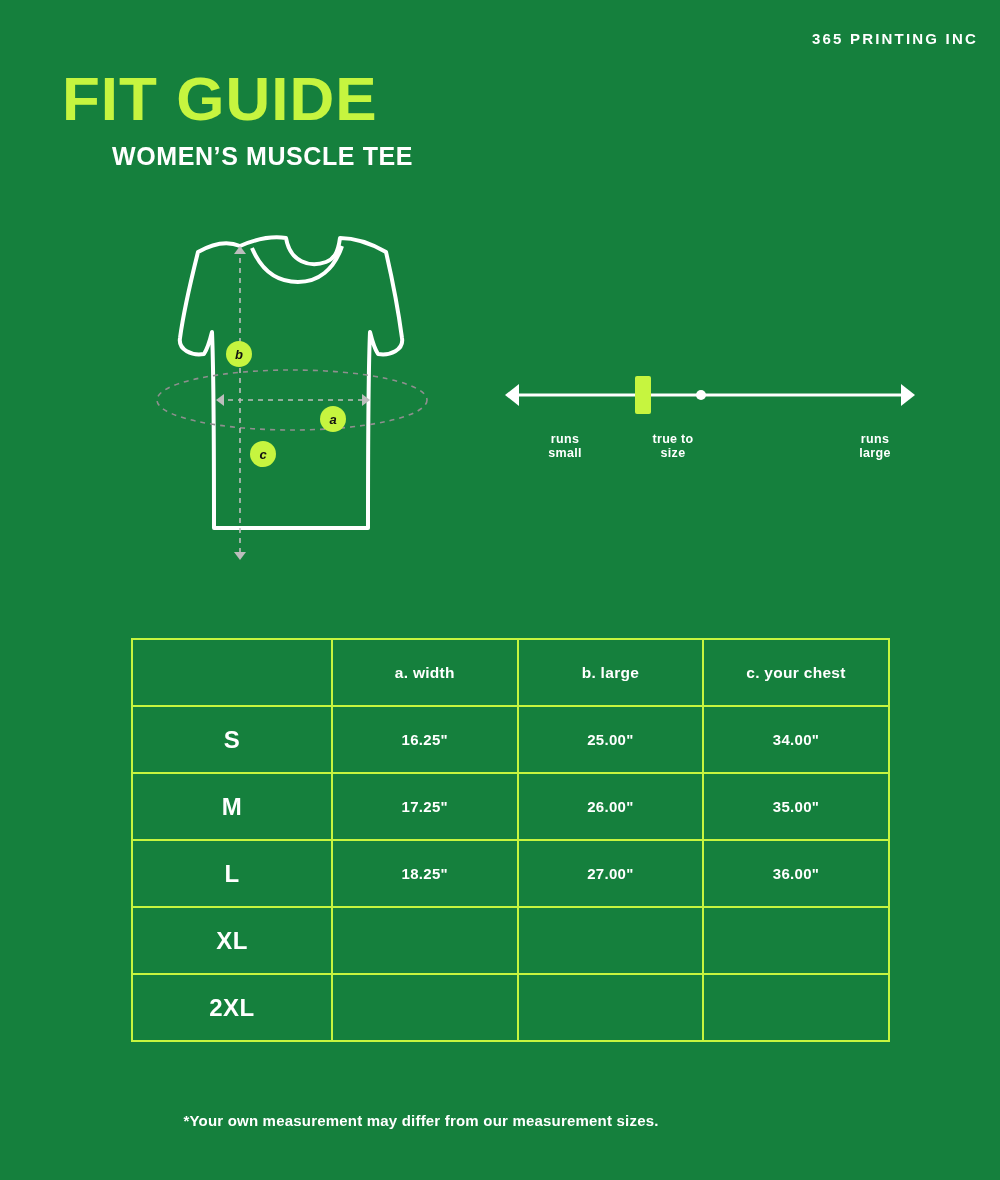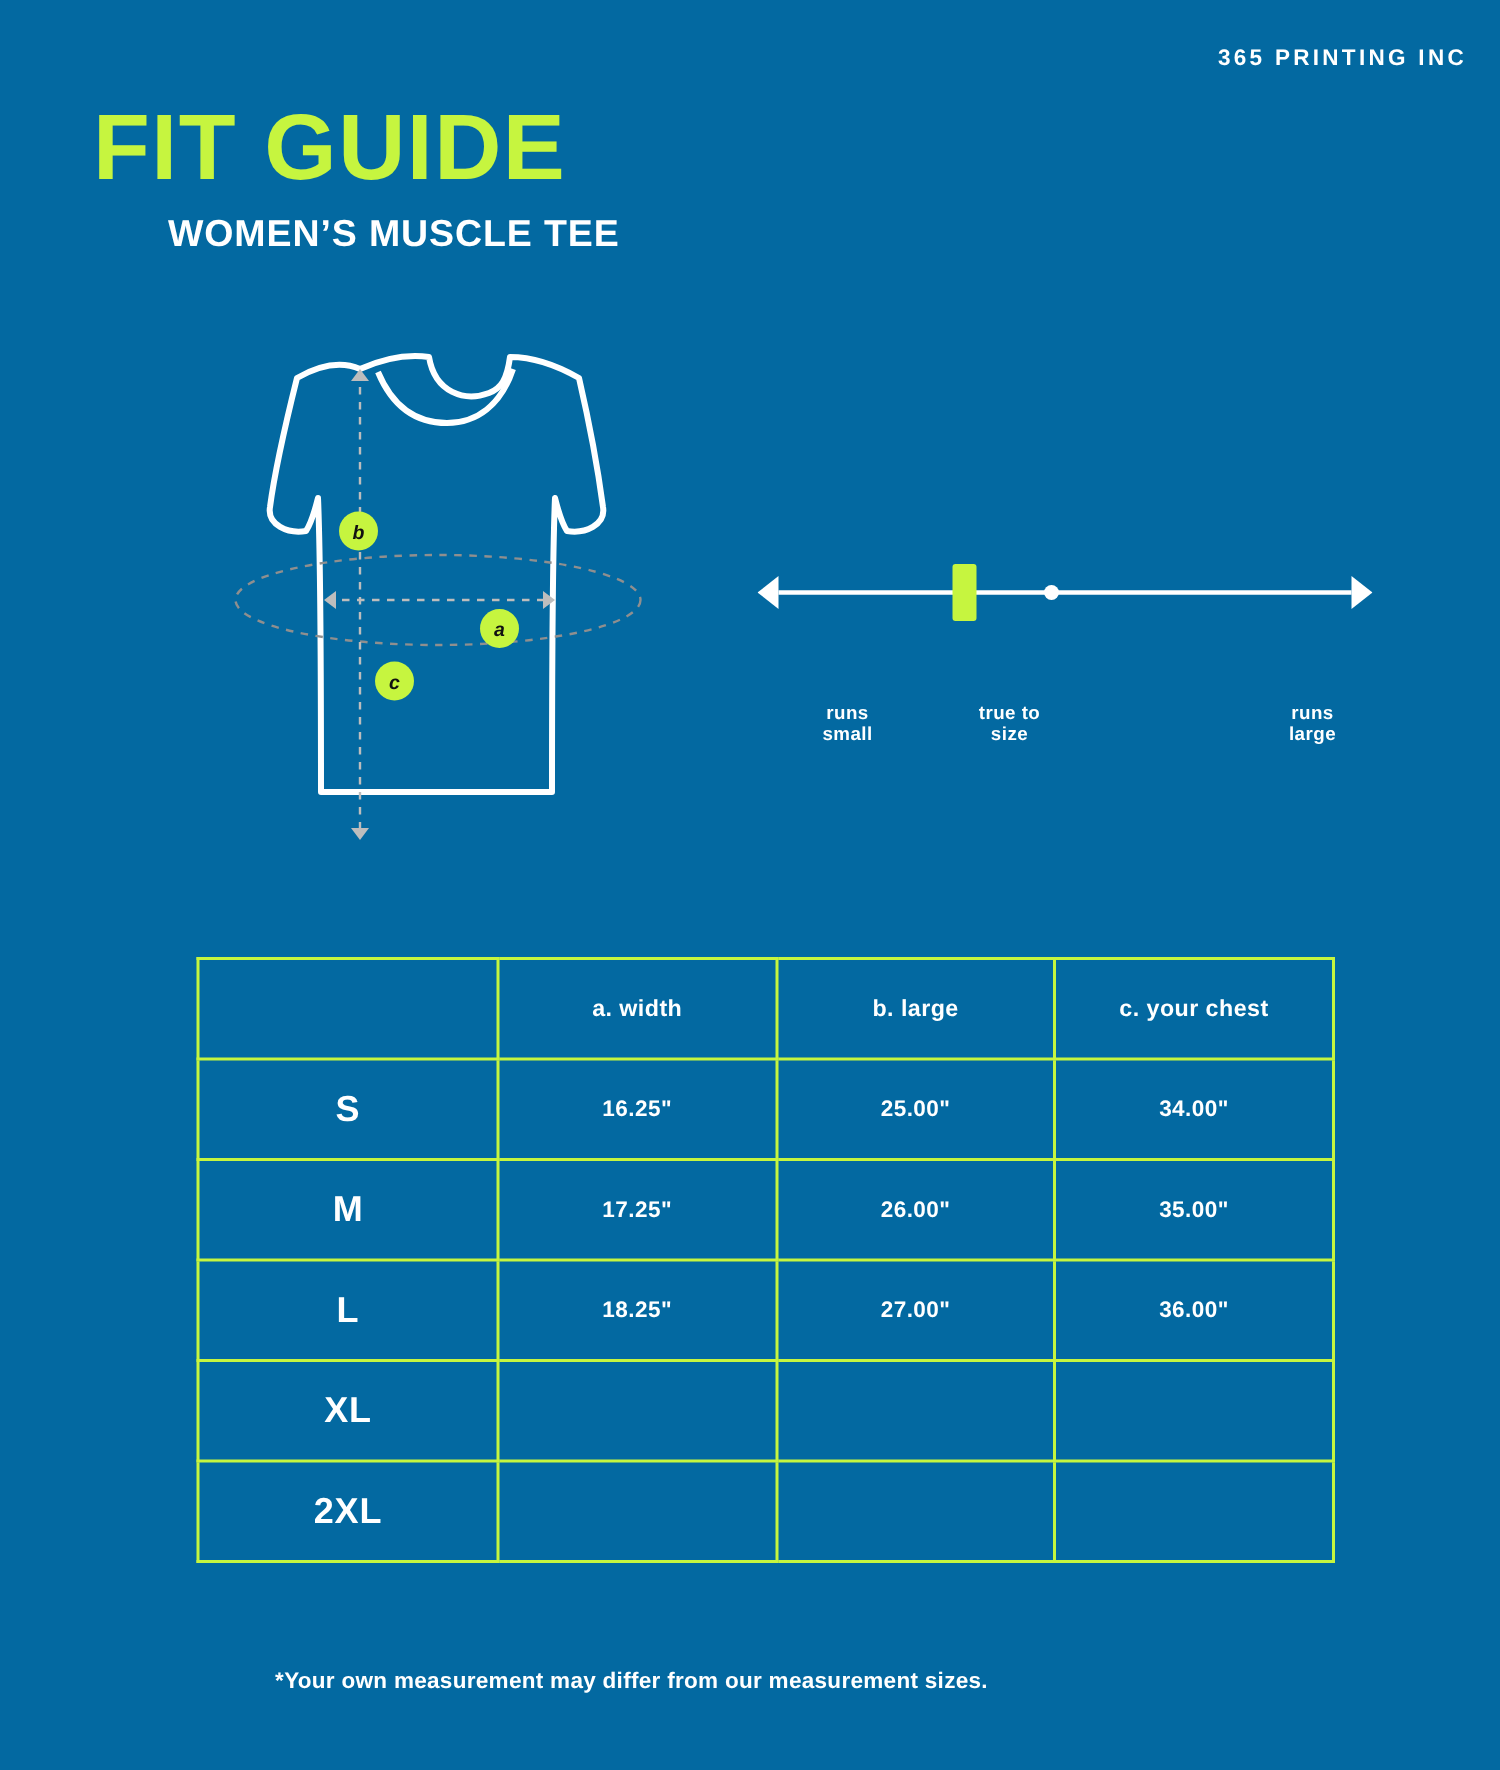--- a/index.html
+++ b/index.html
@@ -4,21 +4,21 @@
 <style>
   html, body {
     margin: 0;
     padding: 0;
     background: #0a0a0a;
   }
   .page {
     position: relative;
     width: 1000px;
     height: 1180px;
-    background: #0369a1;
+    background: #15803d;
     overflow: hidden;
     font-family: "Liberation Sans", sans-serif;
     color: #ffffff;
   }
 
   
   .brand {
     position: absolute;
     top: 30px;
     right: 22px;
@@ -98,21 +98,20 @@
     border-radius: 2px;
   }
   .scale-label {
     position: absolute;
     font-size: 12.5px;
     font-weight: bold;
     line-height: 14px;
     text-align: center;
     color: #ffffff;
     letter-spacing: 0.3px;
-    margin-top: 36px;
   }
   .lbl-small { left: 0px; top: 62px; width: 120px; }
   .lbl-true  { left: 138px; top: 62px; width: 60px; }
   .lbl-large { left: 325px; top: 62px; width: 90px; }
 
   
   .table-wrap {
     position: absolute;
     left: 131px;
     top: 638px;

